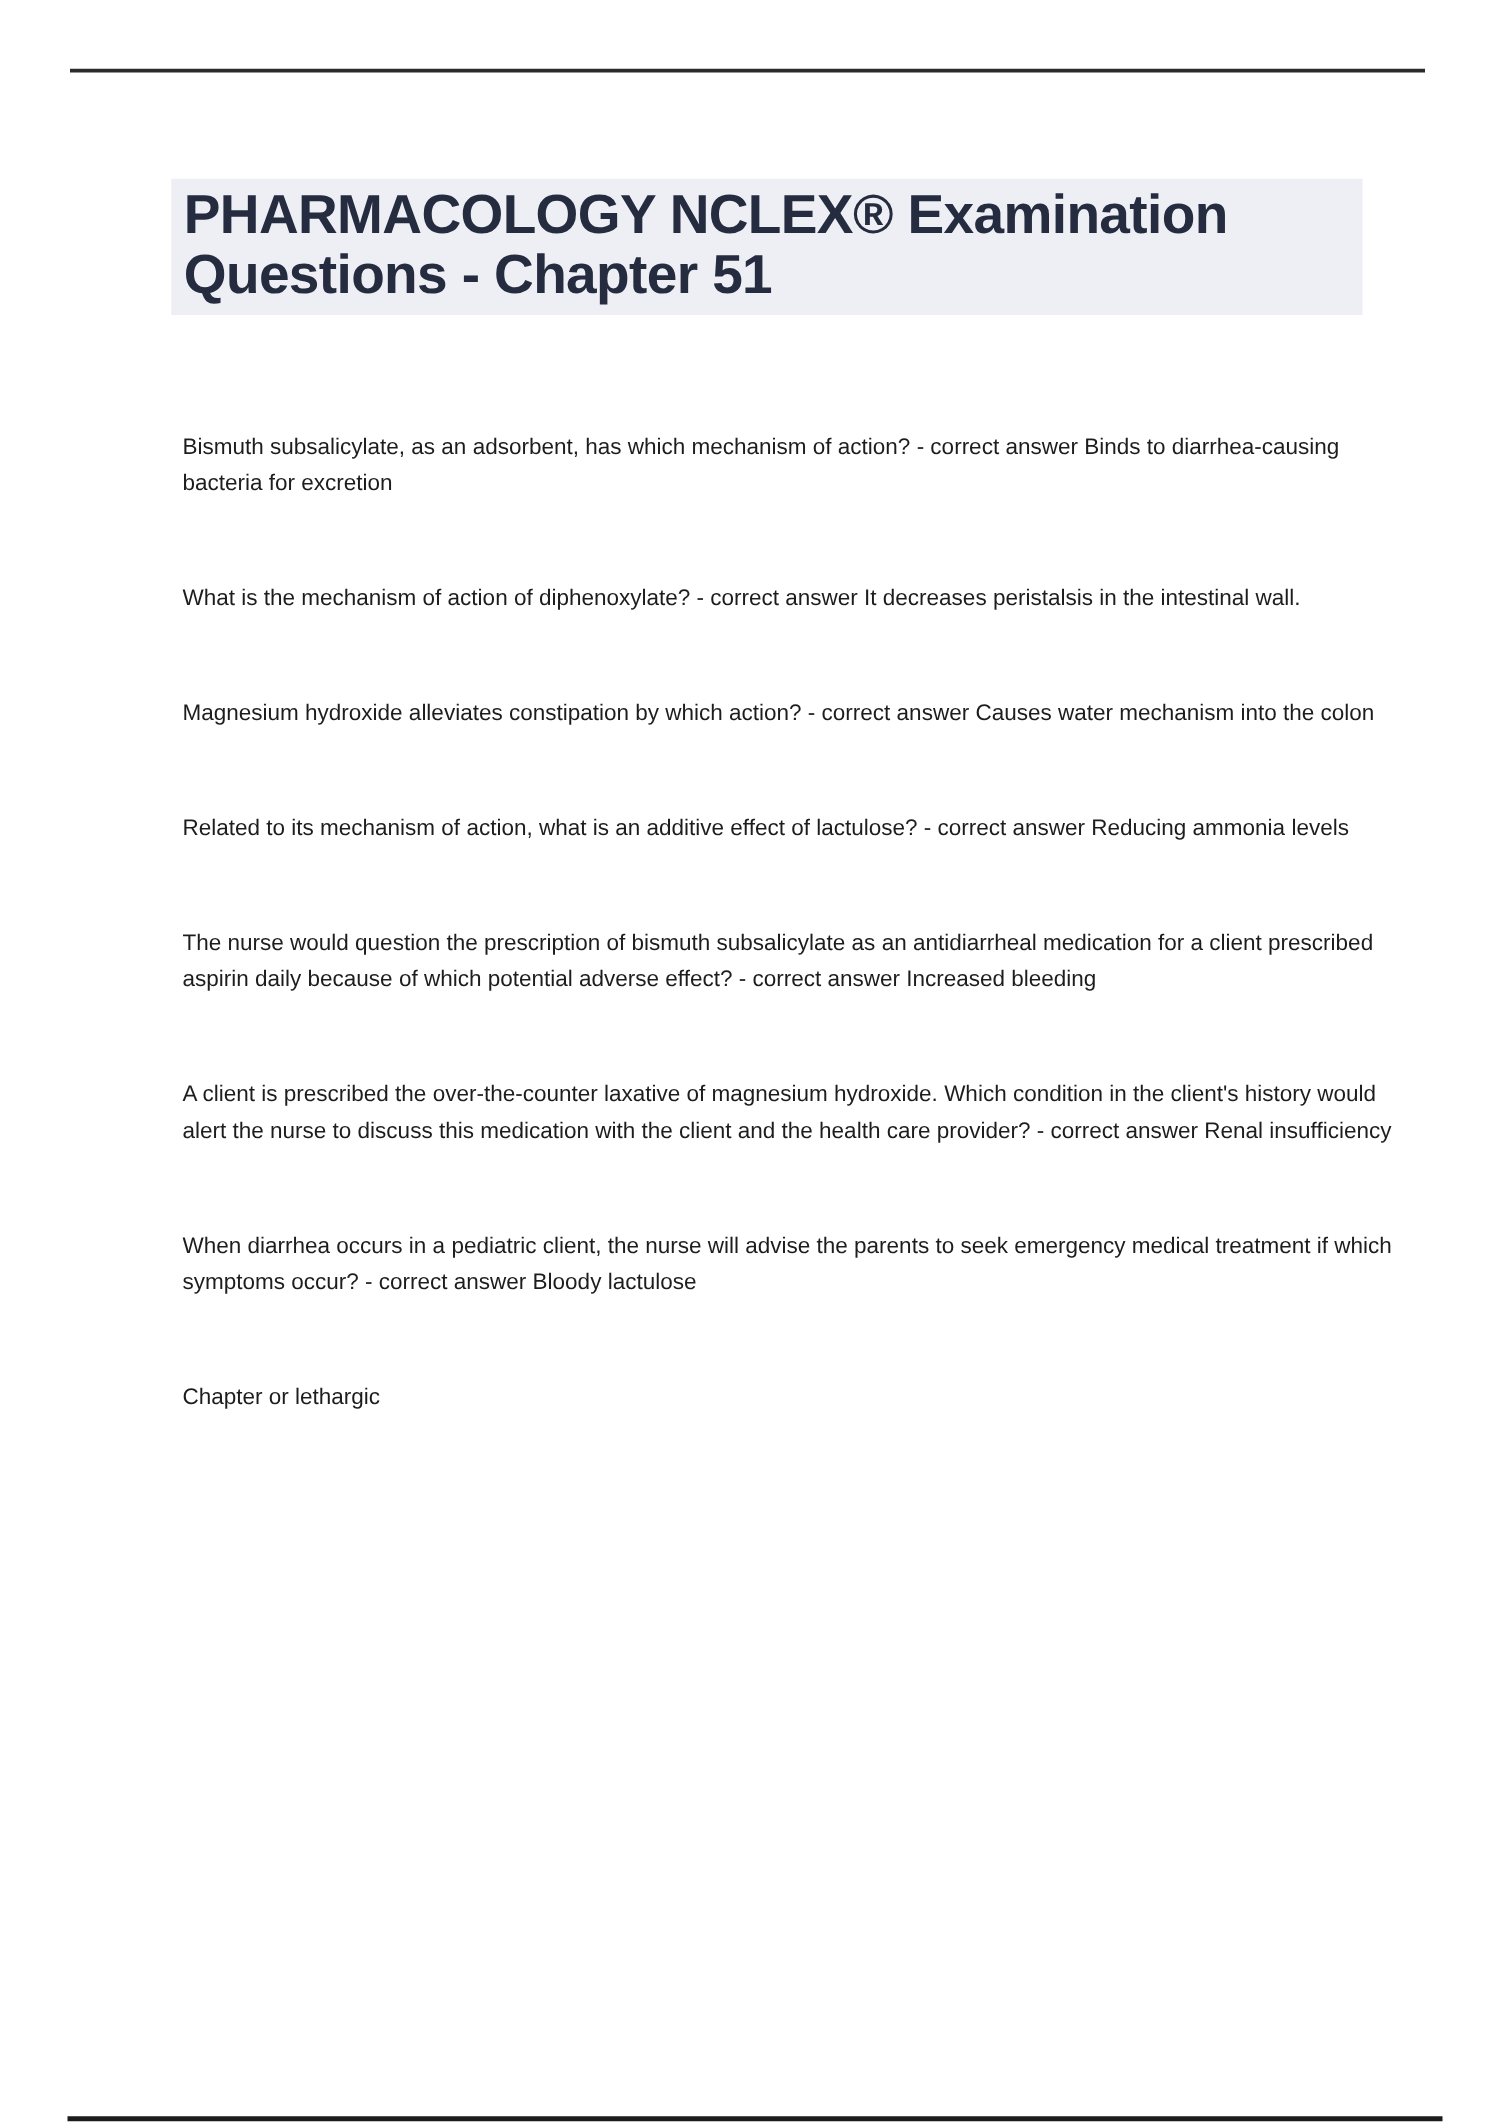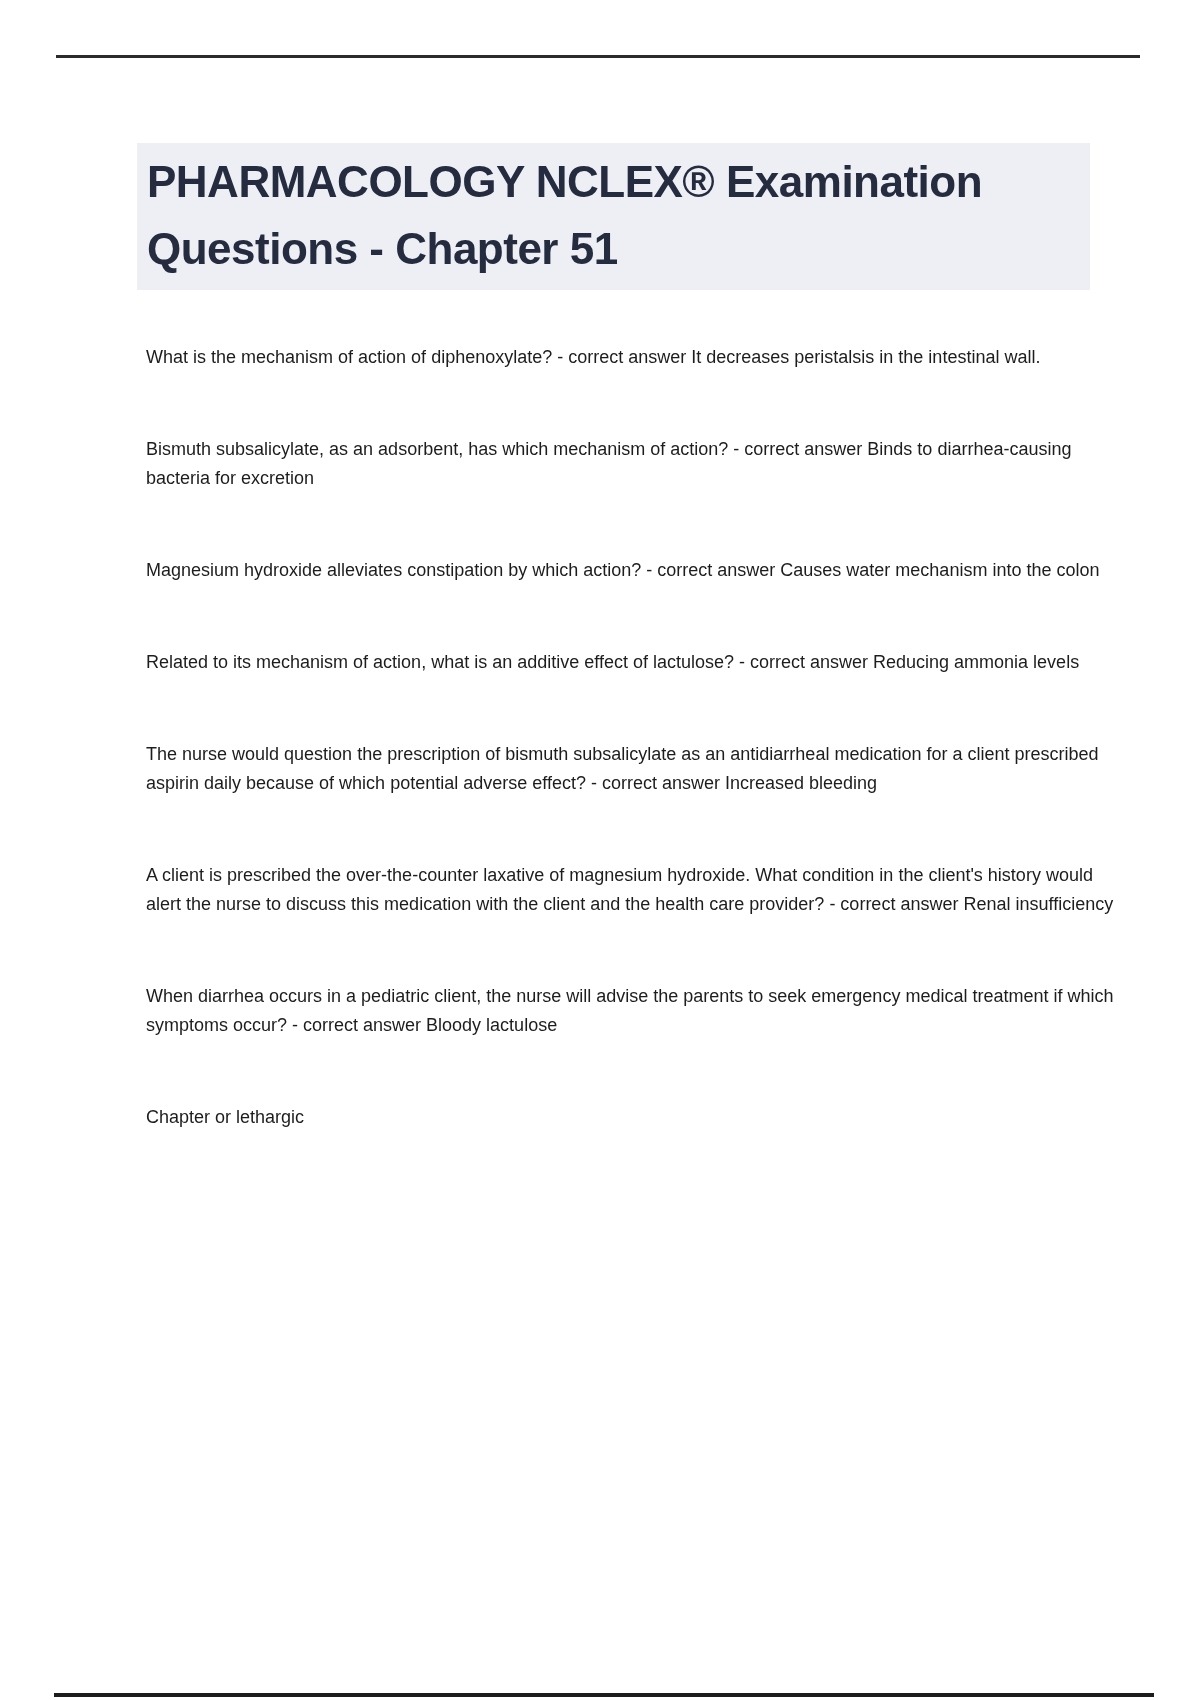--- a/index.html
+++ b/index.html
@@ -36,21 +36,21 @@
     left: 137px;
     top: 143px;
     width: 953px;
     box-sizing: border-box;
     padding: 5px 0 8px 10px;
   }
   .title-text {
     margin: 0;
     font-size: 44px;
     font-weight: bold;
-    line-height: 67px;
+    line-height: 48px;
     letter-spacing: -0.5px;
   }
   .content {
     position: absolute;
     left: 146px;
     top: 343px;
     width: 968px;
   }
   .content p {
     margin: 0 0 63px 0;
@@ -64,25 +64,25 @@
 
 <div class="page">
 
   <div class="rule-top"></div>
 
   <div class="title-block" style="background: rgb(237, 239, 245);">
     <h1 class="title-text" style="color: rgb(38, 44, 63);">PHARMACOLOGY NCLEX® Examination Questions - Chapter 51</h1>
   </div>
 
   <div class="content" style="color: rgb(29, 29, 29);">
+    <p>Bismuth subsalicylate, as an adsorbent, has which mechanism of action? - correct answer Binds to diarrhea-causing bacteria for excretion</p>
     <p>What is the mechanism of action of diphenoxylate? - correct answer It decreases peristalsis in the intestinal wall.</p>
-    <p>Bismuth subsalicylate, as an adsorbent, has which mechanism of action? - correct answer Binds to diarrhea-causing bacteria for excretion</p>
     <p>Magnesium hydroxide alleviates constipation by which action? - correct answer Causes water mechanism into the colon</p>
     <p>Related to its mechanism of action, what is an additive effect of lactulose? - correct answer Reducing ammonia levels</p>
     <p>The nurse would question the prescription of bismuth subsalicylate as an antidiarrheal medication for a client prescribed aspirin daily because of which potential adverse effect? - correct answer Increased bleeding</p>
-    <p>A client is prescribed the over-the-counter laxative of magnesium hydroxide. What condition in the client's history would alert the nurse to discuss this medication with the client and the health care provider? - correct answer Renal insufficiency</p>
+    <p>A client is prescribed the over-the-counter laxative of magnesium hydroxide. Which condition in the client's history would alert the nurse to discuss this medication with the client and the health care provider? - correct answer Renal insufficiency</p>
     <p>When diarrhea occurs in a pediatric client, the nurse will advise the parents to seek emergency medical treatment if which symptoms occur? - correct answer Bloody lactulose</p>
     <p>Chapter or lethargic</p>
   </div>
 
   <div class="rule-bottom"></div>
 
 </div>
 
 </body></html>

